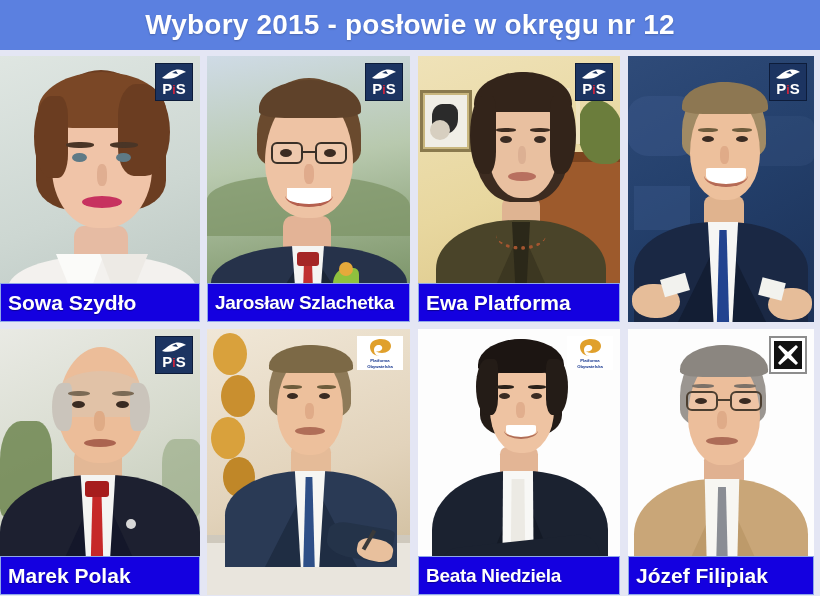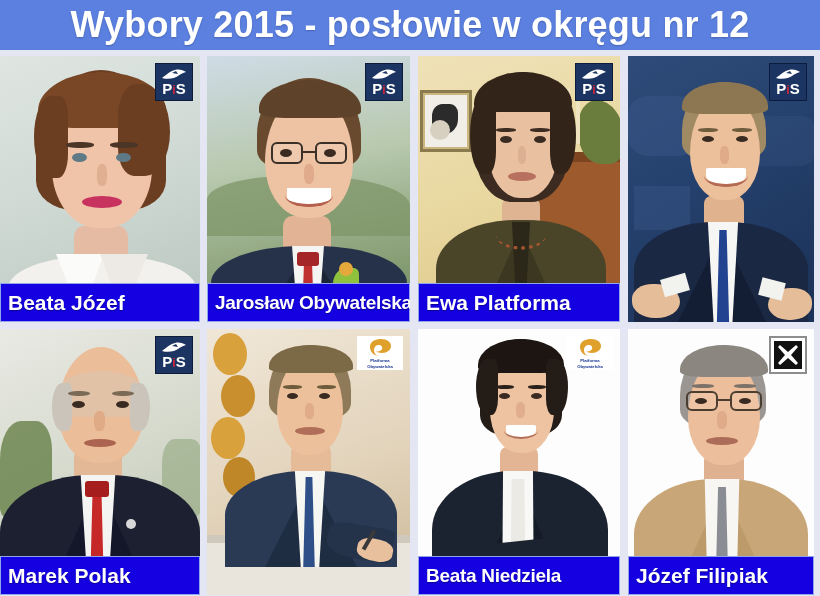--- a/index.html
+++ b/index.html
@@ -28,21 +28,21 @@
     left: 0; top: 0;
     width: 820px;
     height: 50px;
     background: #5b80e0;
     display: flex;
     align-items: center;
     justify-content: center;
   }
   .header-title {
     color: #ffffff;
-    font-size: 36px;
+    font-size: 28px;
     font-weight: bold;
     letter-spacing: 0.2px;
     text-shadow: 0 1px 2px rgba(0,0,0,0.22);
     white-space: nowrap;
   }
 
   
   .grid {
     position: absolute;
     left: 0;
@@ -238,21 +238,21 @@
           <div class="sh mouth" style="left:82px;top:140px;width:40px;height:12px;background:#c7325f;"></div>
         </div>
         <div class="logo logo-pis">
           <svg class="pis-eagle" viewBox="0 0 26 13">
             <path d="M1 10 C5 7 9 3 14 2 C18 1 22 2 25 4 C22 5 19 6 17 8 C14 10 8 12 1 10 Z" fill="#ffffff"></path>
             <path d="M11 5 L15 3 L17 6 Z" fill="#1c3461"></path>
           </svg>
           <span class="pis-letters"><span>P</span><span class="i">i</span><span>S</span></span>
         </div>
         <div class="name-plate">
-          <span class="name-text">Beata Józef</span>
+          <span class="name-text">Sowa Szydło</span>
         </div>
       </div>
 
       <div class="cell col-1">
         <div class="photo">
           <div class="bg" style="background:linear-gradient(170deg,#cfdbe6 0%,#b8c9ae 40%,#8fa57e 72%,#6f8a5c 100%);"></div>
           <div class="sh" style="left:0;top:120px;width:203px;height:60px;background:#7d9467;opacity:.75;border-radius:40% 50% 0 0;"></div>
 
           <div class="sh neck" style="left:76px;top:160px;width:48px;height:56px;background:#e3b396;"></div>
 
@@ -286,21 +286,21 @@
           <div class="sh" style="left:78px;top:128px;width:48px;height:20px;border-bottom:3px solid #b5604f;border-radius:0 0 50% 50%;"></div>
         </div>
         <div class="logo logo-pis">
           <svg class="pis-eagle" viewBox="0 0 26 13">
             <path d="M1 10 C5 7 9 3 14 2 C18 1 22 2 25 4 C22 5 19 6 17 8 C14 10 8 12 1 10 Z" fill="#ffffff"></path>
             <path d="M11 5 L15 3 L17 6 Z" fill="#1c3461"></path>
           </svg>
           <span class="pis-letters"><span>P</span><span class="i">i</span><span>S</span></span>
         </div>
         <div class="name-plate">
-          <span class="name-text tight">Jarosław Obywatelska</span>
+          <span class="name-text tight">Jarosław Szlachetka</span>
         </div>
       </div>
 
       <div class="cell col-2">
         <div class="photo">
           <div class="bg" style="background:linear-gradient(160deg,#efe2b8 0%,#e8d79f 50%,#d9c384 100%);"></div>
 
           <div class="sh" style="left:118px;top:96px;width:84px;height:140px;background:#9d5a2c;"></div>
           <div class="sh" style="left:118px;top:96px;width:84px;height:10px;background:#7c441f;"></div>
 

